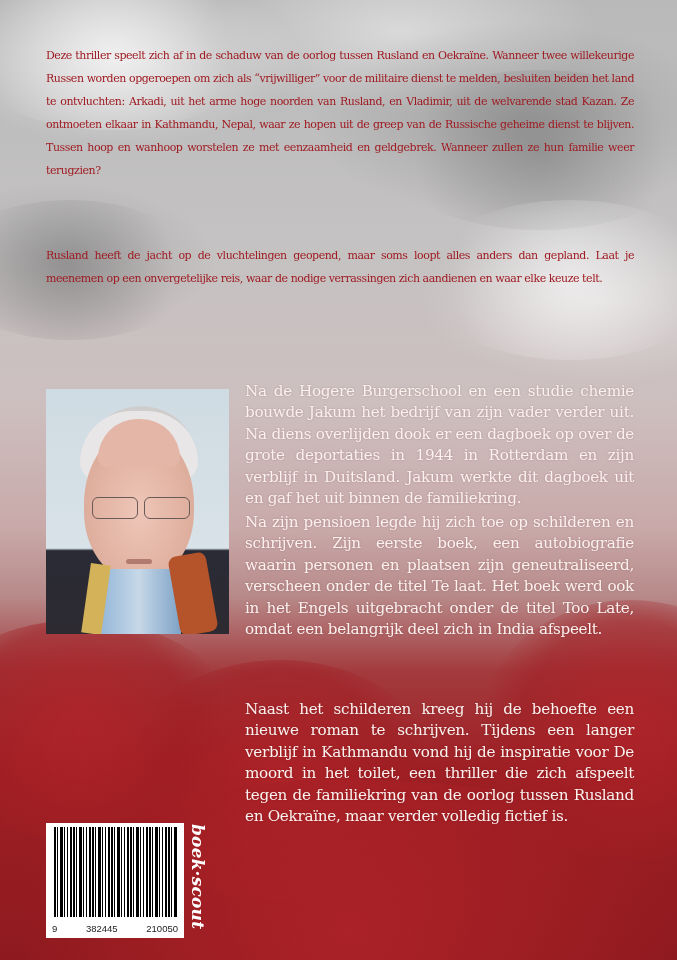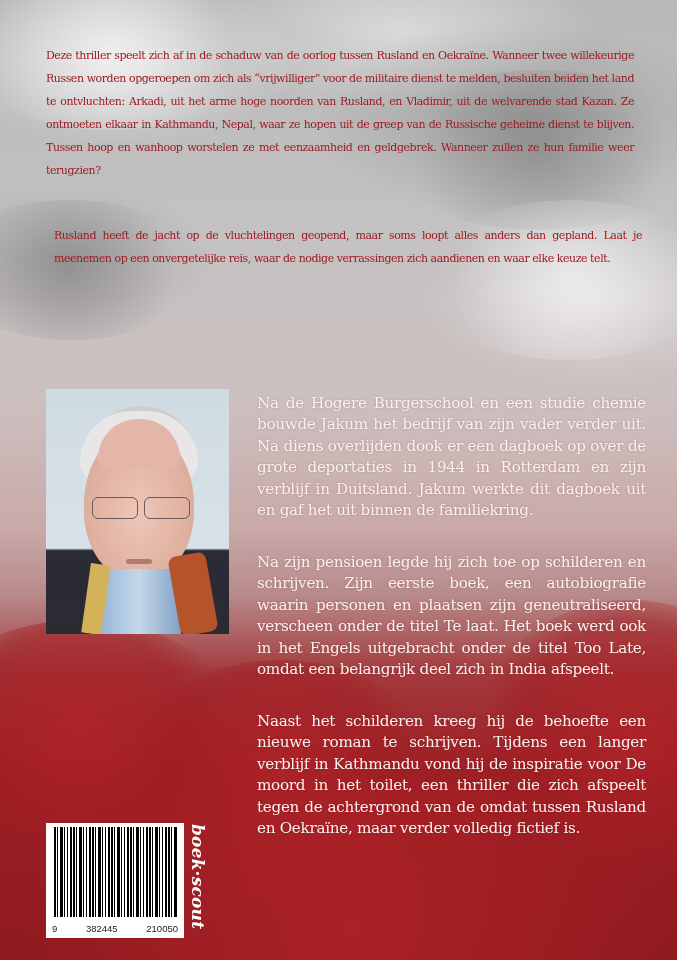--- a/index.html
+++ b/index.html
@@ -29,21 +29,21 @@
       position: absolute; border-radius: 50%;
       background: radial-gradient(circle, rgba(255,255,255,0.5) 0%, transparent 70%);
     }
     .blurb {
       position: absolute; left: 46px; width: 588px;
       color: #9e1b22; font-size: 11px; line-height: 23px;
       text-align: justify; margin: 0;
       font-family: "DejaVu Serif", serif; letter-spacing: -0.45px;
     }
     .blurb-1 { top: 44px; }
-    .blurb-2 { top: 224px; margin-left: 8px; }
+    .blurb-2 { top: 244px; }
     .photo {
       position: absolute; left: 46px; top: 389px; width: 183px; height: 245px;
       background:
         radial-gradient(ellipse 62px 80px at 95px 110px, #e9c4b6 0%, #dbaa99 60%, transparent 62%),
         radial-gradient(ellipse 72px 60px at 95px 60px, #e6e2e2 0%, #cfcccc 70%, transparent 72%),
         linear-gradient(180deg, #cfdbe2 0%, #d8e2e8 65%, #2a2b36 66%, #2d2a31 100%);
       overflow: hidden;
     }
     .photo .shirt {
       position: absolute; left: 50px; top: 180px; width: 85px; height: 70px;
@@ -56,26 +56,26 @@
     .photo .bald { position:absolute; left: 52px; top: 30px; width: 82px; height: 48px; border-radius: 45px 45px 10px 10px; background: #e3b6a7; }
     .photo .glasses { position:absolute; left: 40px; top: 108px; width: 110px; height: 22px; }
     .photo .glasses::before, .photo .glasses::after {
       content:""; position:absolute; top:0; width: 44px; height: 20px; border: 1.5px solid #6a5a58; border-radius: 6px;
     }
     .photo .glasses::before { left: 6px; } .photo .glasses::after { left: 58px; }
     .photo .mouth { position:absolute; left: 80px; top: 170px; width: 26px; height: 5px; border-radius: 3px; background:#b27b70; }
     .bio {
       position: absolute; left: 245px; width: 389px;
       color: #fbf1ef; font-size: 15.2px; line-height: 21.4px;
-      text-align: justify; margin: 12px;
+      text-align: justify; margin: 0;
       font-family: "DejaVu Serif", serif; letter-spacing: -0.3px;
       text-shadow: 0 0 2px rgba(80,20,20,0.25);
     }
     .bio-1 { top: 381px; }
-    .bio-2 { top: 540px; }
+    .bio-2 { top: 512px; }
     .bio-3 { top: 699px; }
     .barcode {
       position: absolute; left: 46px; top: 823px; width: 138px; height: 115px;
       background: #fff;
     }
     .barcode .bars {
       position: absolute; left: 8px; top: 4px; width: 124px; height: 90px;
       background: repeating-linear-gradient(90deg,
         #000 0 2px, #fff 2px 3px, #000 3px 4px, #fff 4px 6px, #000 6px 9px, #fff 9px 10px,
         #000 10px 11px, #fff 11px 13px, #000 13px 14px, #fff 14px 16px, #000 16px 18px, #fff 18px 19px);
@@ -115,21 +115,21 @@
     <div class="bald"></div>
     <div class="glasses"></div>
     <div class="mouth"></div>
     <div class="shirt"></div>
     <div class="scarf-l"></div>
     <div class="scarf-r"></div>
   </div>
 
   <p class="bio bio-1">Na de Hogere Burgerschool en een studie chemie bouwde Jakum het bedrijf van zijn vader verder uit. Na diens overlijden dook er een dagboek op over de grote deportaties in 1944 in Rotterdam en zijn verblijf in Duitsland. Jakum werkte dit dagboek uit en gaf het uit binnen de familiekring.</p>
   <p class="bio bio-2">Na zijn pensioen legde hij zich toe op schilderen en schrijven. Zijn eerste boek, een autobiografie waarin personen en plaatsen zijn geneutraliseerd, verscheen onder de titel Te laat. Het boek werd ook in het Engels uitgebracht onder de titel Too Late, omdat een belangrijk deel zich in India afspeelt.</p>
-  <p class="bio bio-3">Naast het schilderen kreeg hij de behoefte een nieuwe roman te schrijven. Tijdens een langer verblijf in Kathmandu vond hij de inspiratie voor De moord in het toilet, een thriller die zich afspeelt tegen de achtergrond van de omdat tussen Rusland en Oekraïne, maar verder volledig fictief is.</p>
+  <p class="bio bio-3">Naast het schilderen kreeg hij de behoefte een nieuwe roman te schrijven. Tijdens een langer verblijf in Kathmandu vond hij de inspiratie voor De moord in het toilet, een thriller die zich afspeelt tegen de familiekring van de oorlog tussen Rusland en Oekraïne, maar verder volledig fictief is.</p>
 
   <div class="barcode">
     <div class="bars"></div>
     <div class="digits">
       <span>9</span>
       <span>382445</span>
       <span>210050</span>
     </div>
   </div>
 

